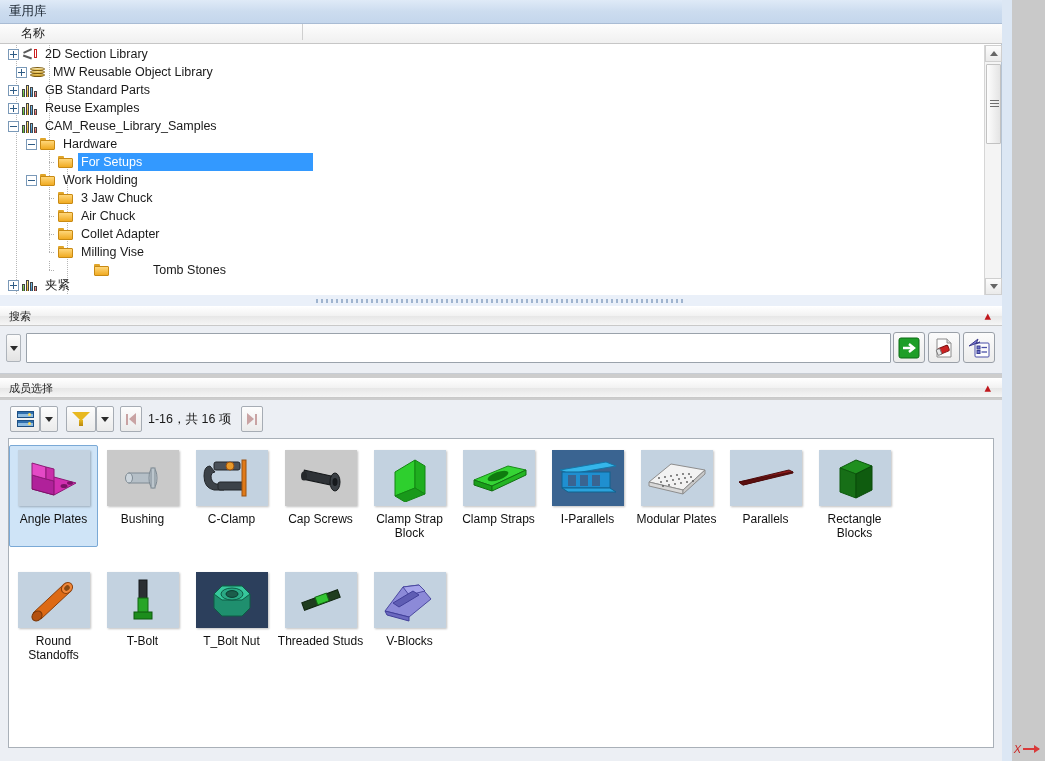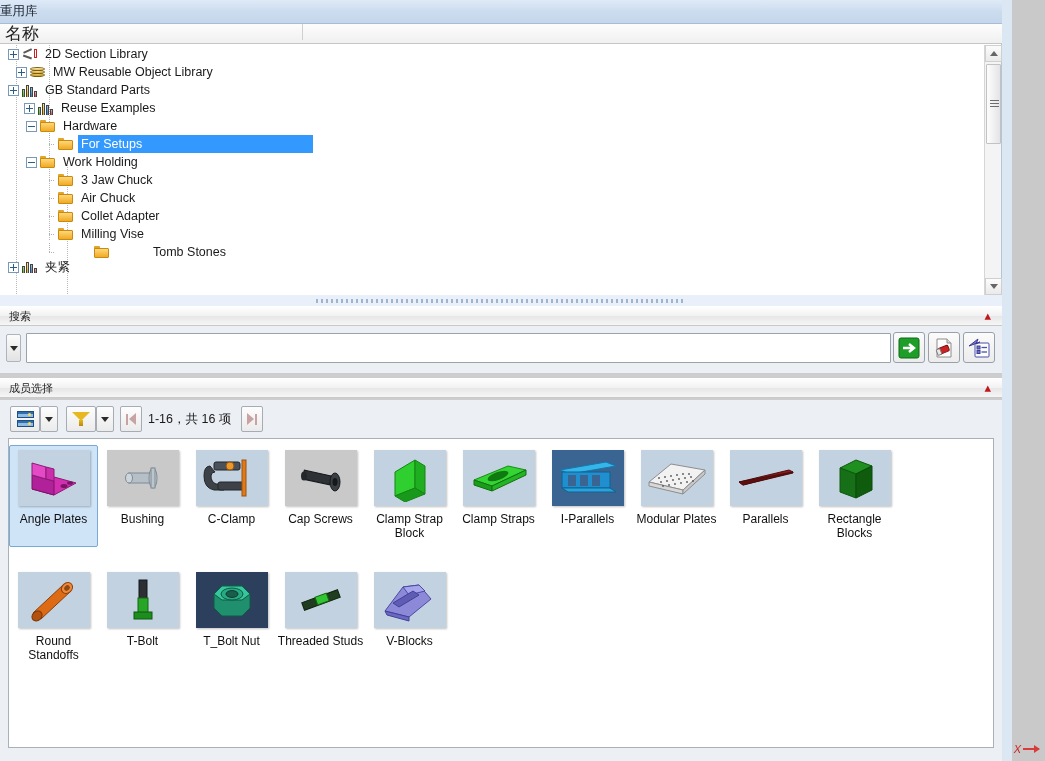--- a/index.html
+++ b/index.html
@@ -19,21 +19,21 @@
   }
 
   
   .titlebar {
     position: absolute; left: 0; top: 0; width: 1045px; height: 24px;
     background: linear-gradient(to bottom, #dfeaf7 0%, #ccdcef 50%, #c4d6ec 100%);
     border-bottom: 1px solid #a9bcd4;
     display: flex; align-items: center;
   }
   .titlebar .tb-title {
-    margin-left: 0; font-size: 12.5px; color: #16202b; font-weight: normal;
+    margin-left: 9px; font-size: 12.5px; color: #16202b; font-weight: normal;
   }
   .titlebar .tb-btn {
     position: absolute; right: 8px; top: 4px;
     width: 14px; height: 14px;
     border: 1.6px solid #2a2a2a;
     background: transparent;
   }
 
   
   .treepanel {
@@ -42,23 +42,23 @@
     border-right: 1px solid #b6c4d4;
   }
   .tree-header {
     position: absolute; left: 0; top: 0; width: 1002px; height: 20px;
     background: linear-gradient(to bottom, #fdfdfd, #f0f0f0);
     border-bottom: 1px solid #c6c6c6;
     display: flex;
   }
   .tree-header .col {
     height: 16px; line-height: 19px;
-    padding-left: 5px;
+    padding-left: 21px;
     border-right: 1px solid #cfcfcf;
-    font-size: 17px; color: #222;
+    font-size: 12px; color: #222;
   }
   .tree-header .col1 { width: 303px; }
   .tree-header .col2 { flex: 1; border-right: none; }
 
   .tree-body {
     position: absolute; left: 0; top: 21px; width: 984px; height: 250px;
     background: #fff; overflow: hidden;
   }
   .tnode {
     position: relative;
@@ -380,33 +380,45 @@
           <span class="libicon">
               <i></i>
               <i></i>
               <i></i>
               <i></i>
             </span>
         </span>
         <span class="lbl">GB Standard Parts</span>
       </div>
 
-      <div class="tnode" style="padding-left:24px;">
+      <div class="tnode" style="padding-left:8px;">
         <span class="expander plus"></span>
         <span class="ico">
           <span class="libicon">
               <i></i>
               <i></i>
               <i></i>
               <i></i>
             </span>
         </span>
         <span class="lbl">Reuse Examples</span>
       </div>
 
+      <div class="tnode" style="padding-left:8px;">
+        <span class="expander"></span>
+        <span class="ico">
+          <span class="libicon">
+              <i></i>
+              <i></i>
+              <i></i>
+              <i></i>
+            </span>
+        </span>
+        <span class="lbl">CAM_Reuse_Library_Samples</span>
+      </div>
 
       <div class="tnode" style="padding-left:26px;">
         <span class="expander"></span>
         <span class="ico">
           <span class="folder">
               <span class="tab"></span>
               <span class="body"></span>
             </span>
         </span>
         <span class="lbl">Hardware</span>

